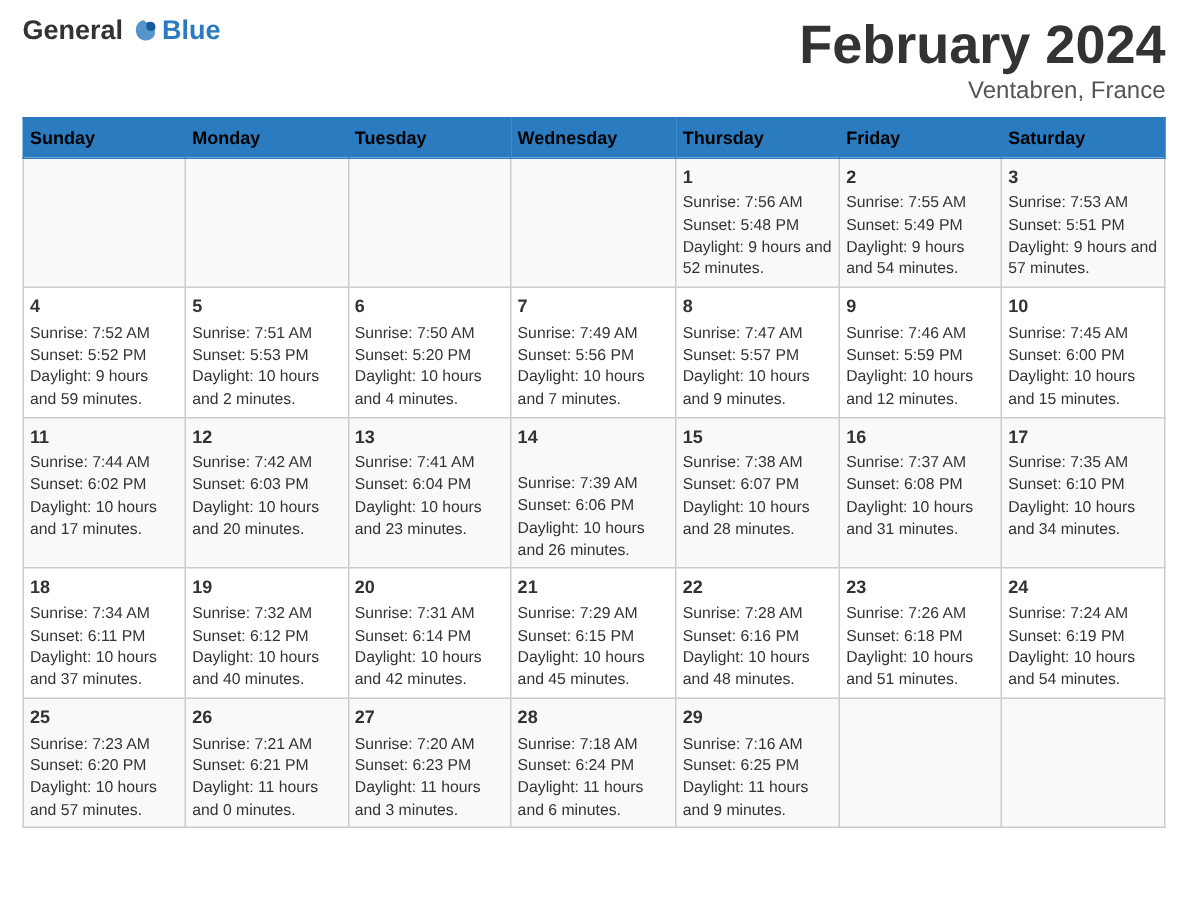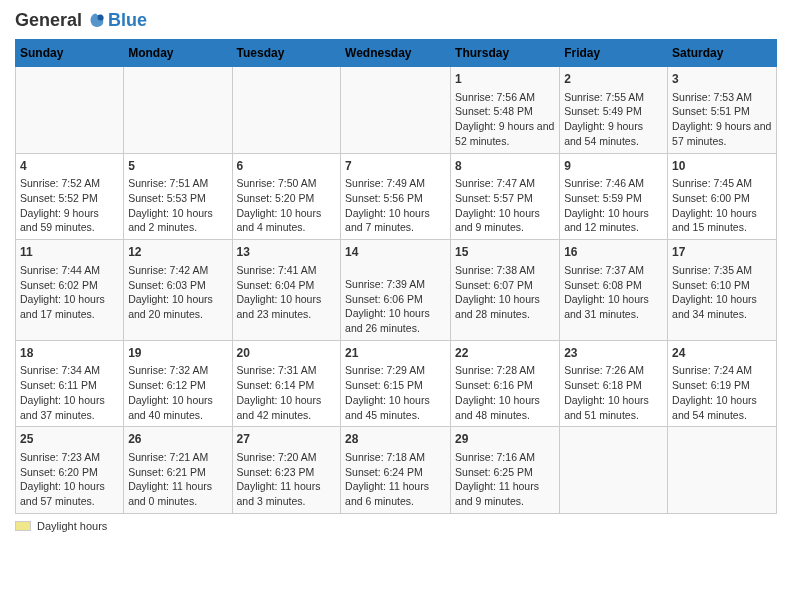--- a/index.html
+++ b/index.html
@@ -117,20 +117,24 @@
 
 <div class="page">
   <div class="header">
     <div class="logo">
       <span class="logo-text-general">General</span>
       <svg class="logo-icon" viewBox="0 0 24 24" xmlns="http://www.w3.org/2000/svg">
         <path d="M12 3 C8 3, 4 8, 6 14 C8 20, 16 21, 20 16 C22 12, 20 6, 14 5 Z" fill="#2a7bbf" opacity="0.8"></path>
         <path d="M14 5 C18 3, 22 5, 21 10 C20 12, 16 12, 14 10 Z" fill="#1a5a9f"></path>
       </svg>
       <span class="logo-text-blue">Blue</span>
+    </div>
+    <div class="title-block">
+      <div class="main-title">February 2024</div>
+      <div class="subtitle">Ventabren, France</div>
     </div>
   </div>
 
   <table>
     <thead>
       <tr>
         <th>Sunday</th>
         <th>Monday</th>
         <th>Tuesday</th>
         <th>Wednesday</th>
@@ -326,17 +330,13 @@
             <div class="cell-info" style="white-space: pre-line;">Sunrise: 7:16 AM
 Sunset: 6:25 PM
 Daylight: 11 hours and 9 minutes.</div>
           </td>
           <td></td>
           <td></td>
         </tr>
       </tbody>
   </table>
 
-  <div class="footer-note">
-    <span class="daylight-bar"></span>
-    <span>Daylight hours</span>
-  </div>
 </div>
 
 </body></html>

